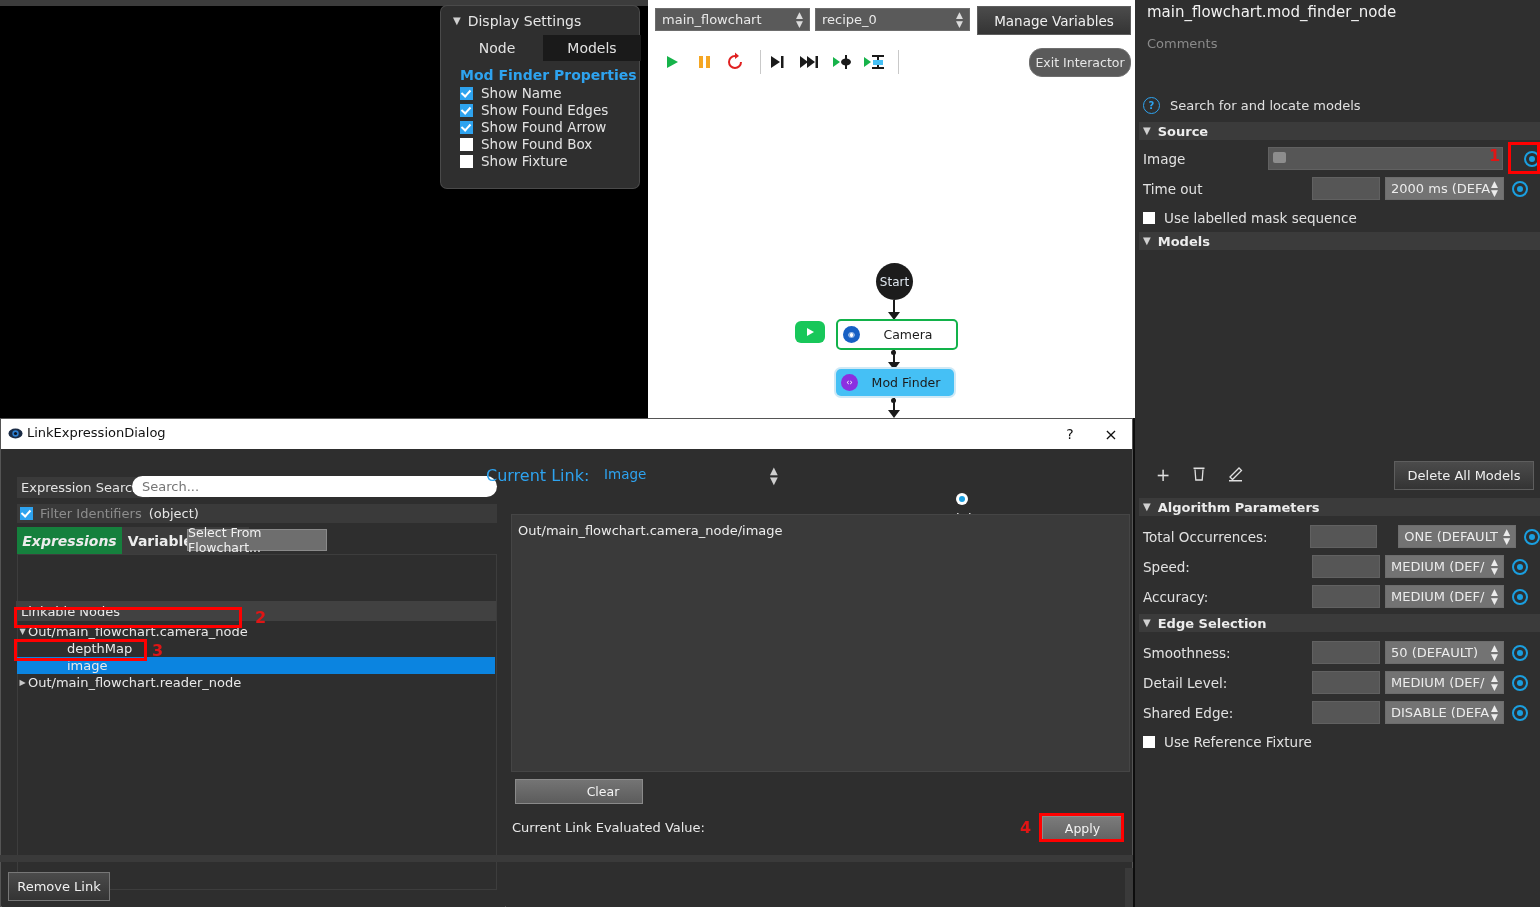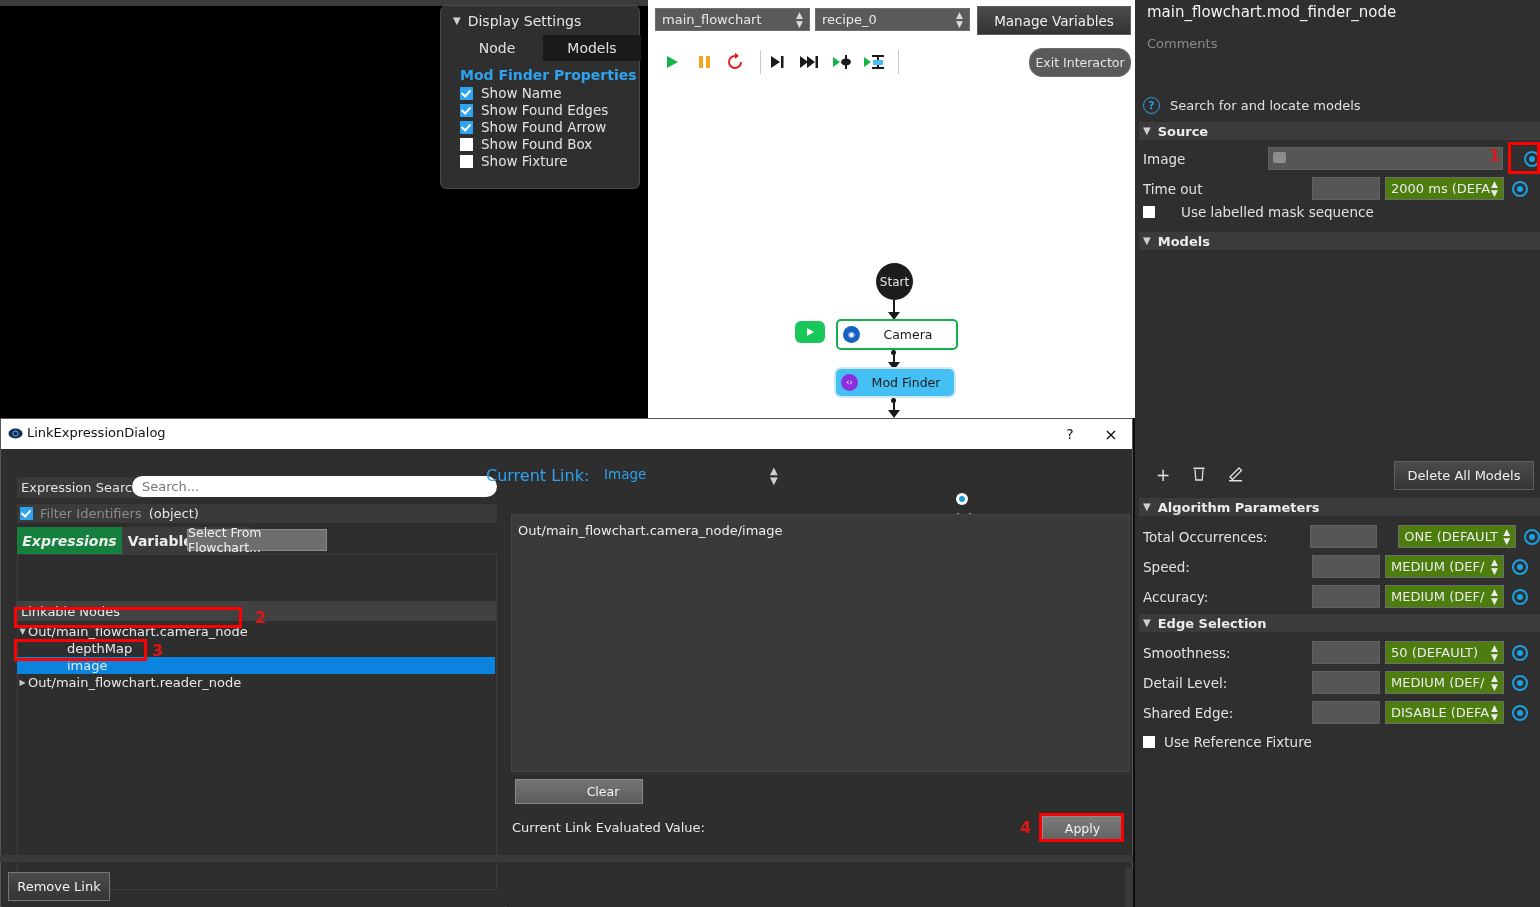--- a/index.html
+++ b/index.html
@@ -67,21 +67,21 @@
   #rp-comments{left:1147px;top:36px;font-size:13px;color:#8a8a8a;}
   #rp-hint{left:1143px;top:97px;display:flex;align-items:center;gap:10px;font-size:13px;color:#e0e0e0;}
   .qmark{width:15px;height:15px;border-radius:50%;border:1.5px solid #2ea3ef;color:#2ea3ef;
       font-size:10px;display:flex;align-items:center;justify-content:center;font-weight:bold;}
   .sect-hdr{position:absolute;left:1139px;width:401px;height:18px;background:#3b3b3b;
       display:flex;align-items:center;gap:7px;padding-left:4px;box-sizing:border-box;
       font-size:13px;font-weight:bold;color:#ececec;}
   .frow{position:absolute;left:1143px;width:397px;height:25px;display:flex;align-items:center;}
   .flabel{font-size:13.5px;color:#e2e2e2;}
   .fbox{background:#565656;border:1px solid #616161;box-sizing:border-box;height:23px;}
-  .fcombo{background:#4d7c0f;border:1px solid #6d6d6d;box-sizing:border-box;height:23px;
+  .fcombo{background:#737373;border:1px solid #6d6d6d;box-sizing:border-box;height:23px;
       color:#ececec;font-size:13px;display:flex;align-items:center;padding:0 5px;}
   .fcombo .spin{margin-left:auto;font-size:9px;line-height:9px;}
   .link-ico{width:16px;height:16px;border-radius:50%;border:2px solid #1a9fe0;box-sizing:border-box;
       display:flex;align-items:center;justify-content:center;}
   .link-ico:after{content:"";width:6px;height:6px;border-radius:50%;background:#1a9fe0;}
   .rp-ck{width:12px;height:12px;background:#fff;display:inline-block;}
   #btn-delete-models{position:absolute;left:1394px;top:461px;width:138px;height:27px;
       background:linear-gradient(#4b4b4b,#343434);border:1px solid #5e5e5e;color:#f0f0f0;
       font-size:13px;display:flex;align-items:center;justify-content:center;}
   .mdl-ico{position:absolute;top:465px;color:#e0e0e0;font-size:17px;}
@@ -307,21 +307,21 @@
 </div>
 <div class="frow" style="top:176px;">
   <span class="flabel" style="width:169px;">Time out</span>
   <span class="fbox" style="width:68px;"></span>
   <span class="fcombo" style="width:119px;margin-left:5px;">
     <span>2000 ms (DEFA</span>
     <span class="spin">▲<br>▼</span>
   </span>
   <span class="link-ico" style="margin-left:8px;"></span>
 </div>
-<div class="frow" style="top:199px;gap:26px;">
+<div class="frow" style="top:205px;gap:9px;">
   <span class="rp-ck"></span>
   <span class="flabel">Use labelled mask sequence</span>
 </div>
 
 <div class="sect-hdr" style="top:232px;">
   <span class="caret">▼</span>
   <span>Models</span>
 </div>
 <div class="mdl-ico" style="left:1156px;">+</div>
 <div class="mdl-ico" style="left:1192px;">

